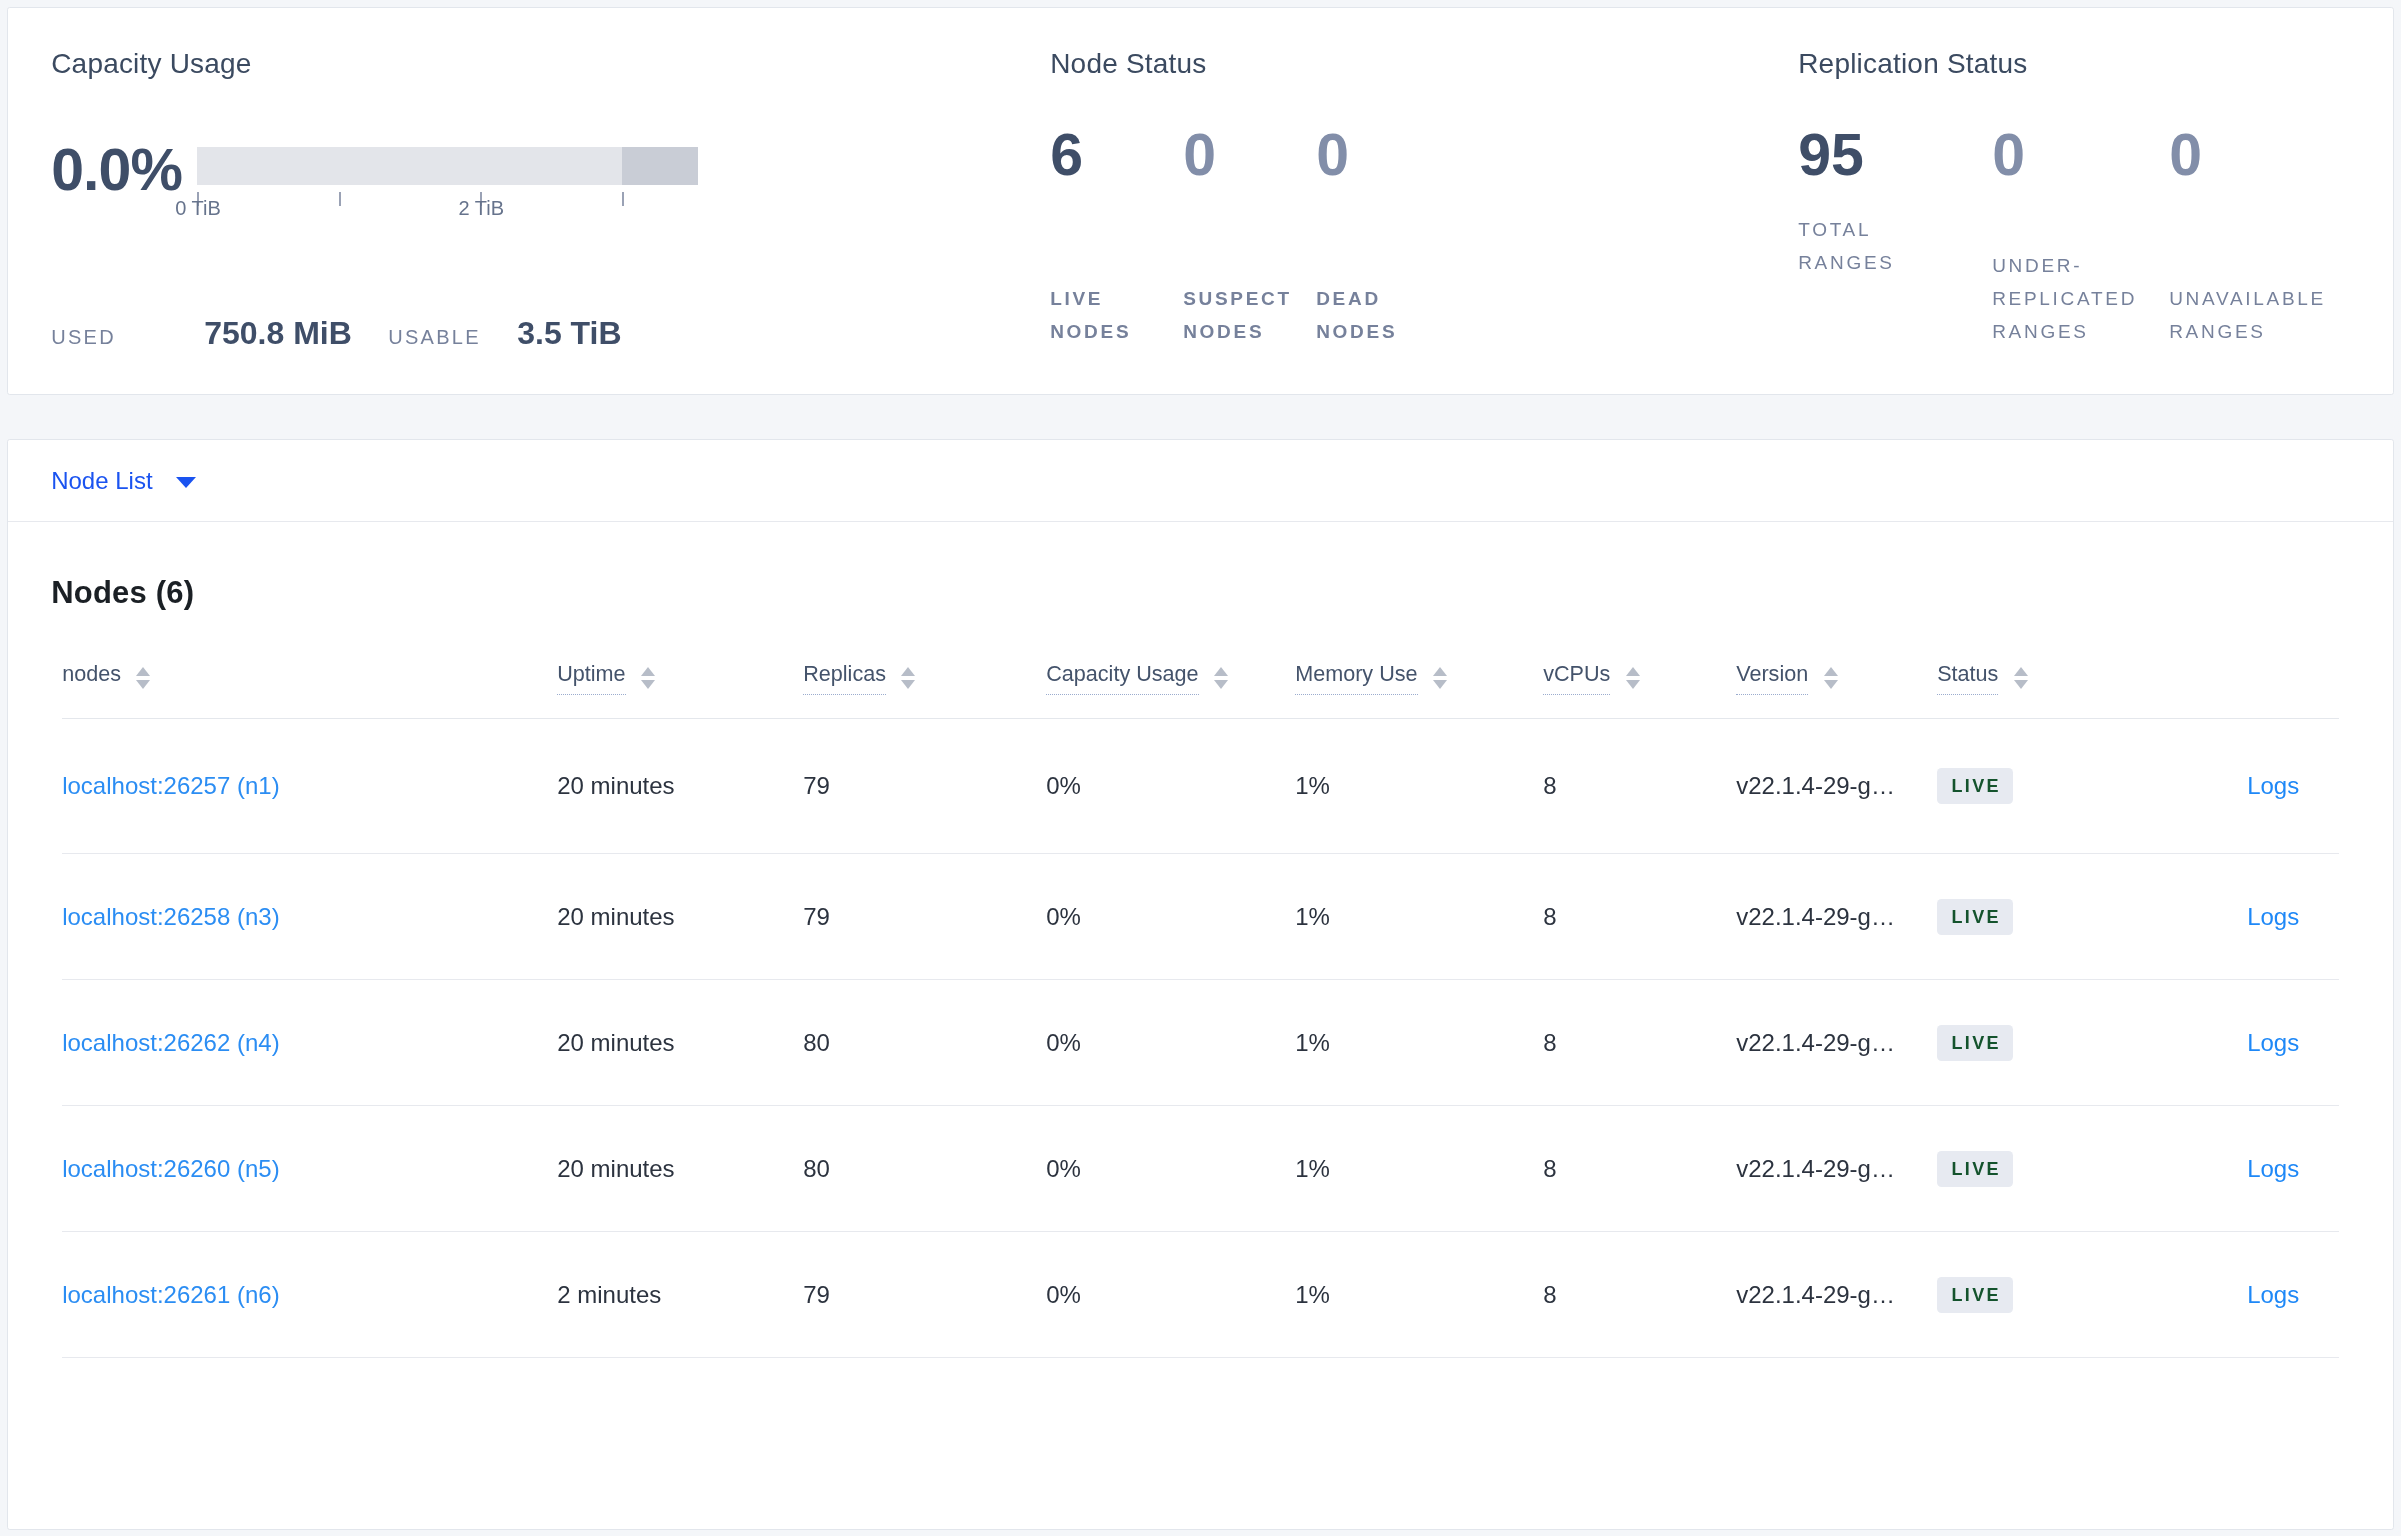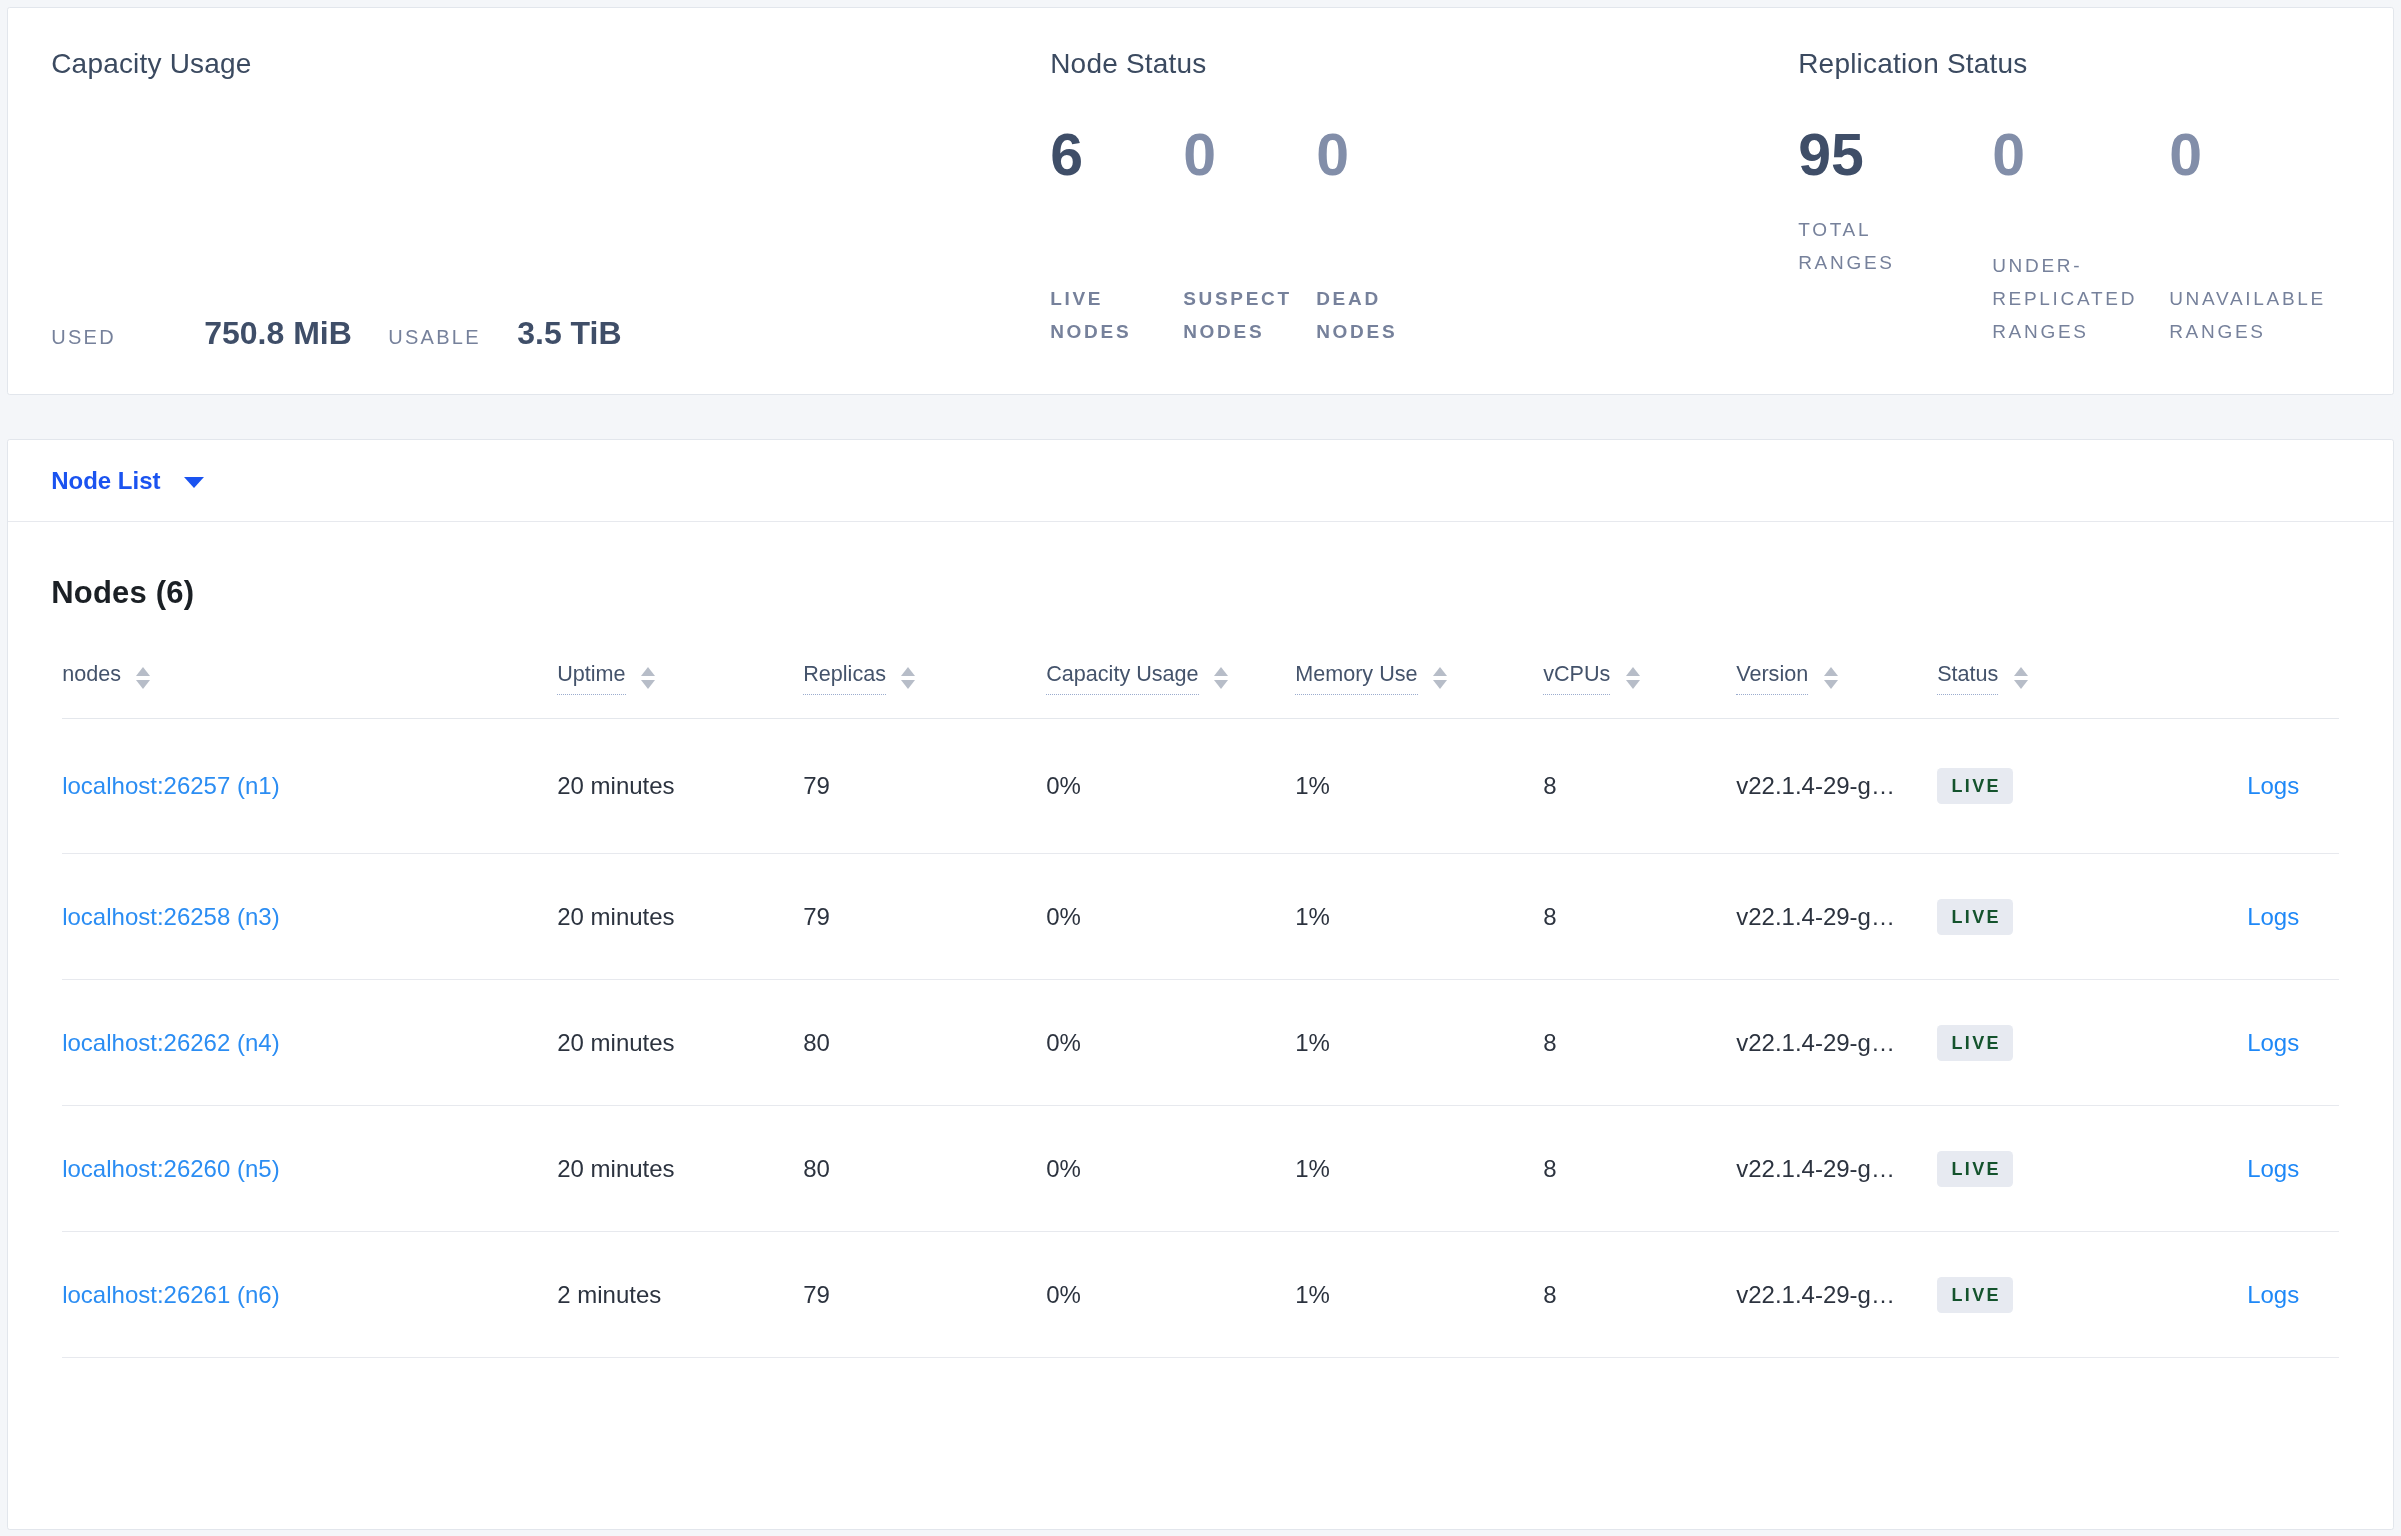--- a/index.html
+++ b/index.html
@@ -68,21 +68,21 @@
   .node-status-section { left:1042px; }
   .replication-section { left:1790px; }
 
   
   .dropdown-row {
     height:82px; border-bottom:0.9px solid #e7e9ee;
     display:flex; align-items:center; padding-left:43px;
   }
   .dropdown {
     display:inline-flex; align-items:center; cursor:pointer;
-    color:#1a53f0; font-size:24px; font-weight:700;
+    color:#1a53f0; font-size:24px; font-weight:400;
   }
   .caret {
     display:inline-block; margin-left:23.4px; margin-top:3.6px;
     width:0; height:0;
     border-left:10px solid transparent;
     border-right:10px solid transparent;
     border-top:11.7px solid #1a53f0;
   }
   .nodes-heading {
     margin:53px 0 0 43px; font-size:31px; font-weight:600; color:#1b2025;
@@ -122,20 +122,36 @@
     padding:8px 12.6px 7.2px 14.4px; border-radius:4.5px;
   }
 </style>
 </head>
 <body>
 
 <section class="panel top-panel">
 
   <div class="section cap-section">
     <h3 class="sec-title">Capacity Usage</h3>
+    <div class="cap-body">
+      <div class="cap-pct">0.0%</div>
+      <div class="cap-chart">
+        <div class="cap-bar">
+          <div class="cap-bar-dark"></div>
+        </div>
+        <div class="cap-ticks">
+          <span class="tickmark" style="left:0px"></span>
+          <span class="tickmark" style="left:142px"></span>
+          <span class="tickmark" style="left:283px"></span>
+          <span class="tickmark" style="left:425px"></span>
+        </div>
+        <span class="tick-label" style="left:0.9px">0 TiB</span>
+        <span class="tick-label" style="left:284px">2 TiB</span>
+      </div>
+    </div>
     <div class="cap-stats">
       <span class="cap-label l-used">USED</span>
       <span class="cap-value v-used">750.8 MiB</span>
       <span class="cap-label l-usable">USABLE</span>
       <span class="cap-value">3.5 TiB</span>
     </div>
   </div>
 
   <div class="section node-status-section">
     <h3 class="sec-title">Node Status</h3>

